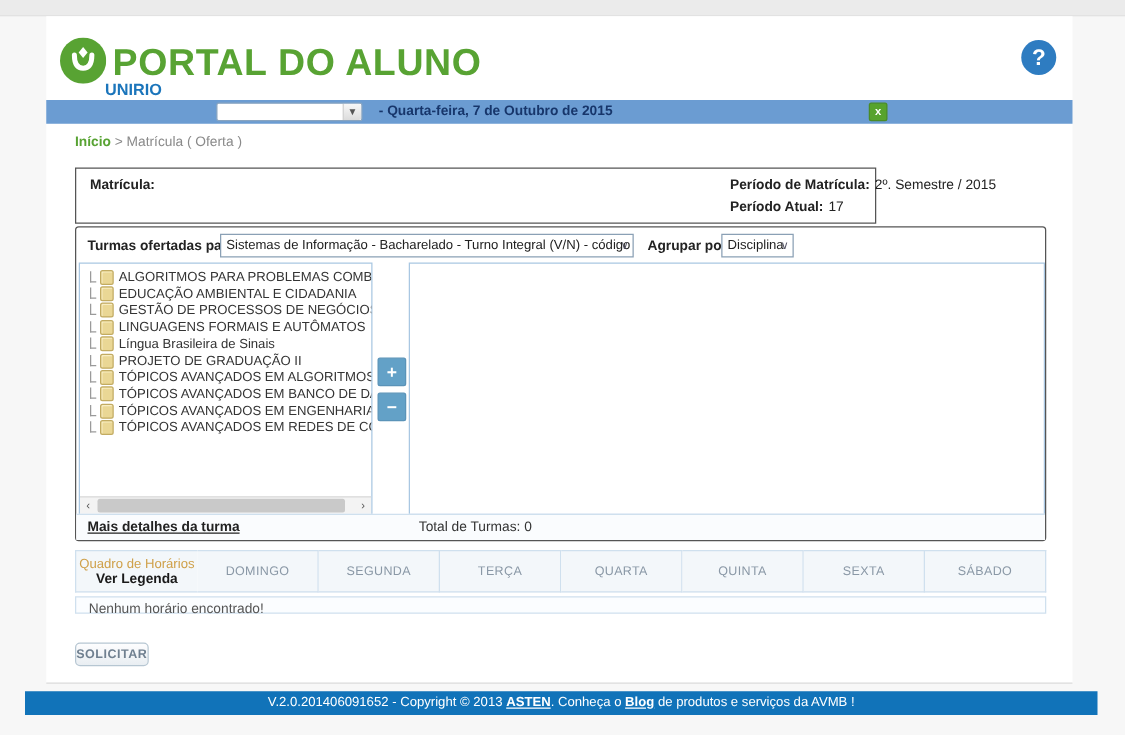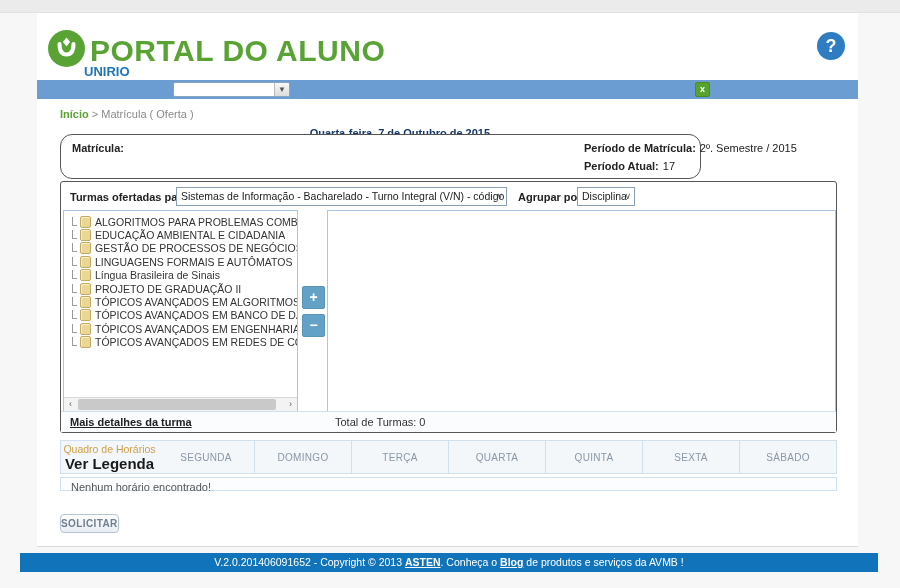--- a/index.html
+++ b/index.html
@@ -11,30 +11,30 @@
   
   .logo-wrap { position:absolute; left:11px; top:17px; width:37px; height:37px; }
   .brand-title { position:absolute; left:53px; top:21px; font-size:30px; font-weight:bold; color:#58a333; letter-spacing:0.5px; }
   .brand-sub { position:absolute; left:47px; top:51px; font-size:13px; font-weight:bold; color:#1b75bb; }
   .help-btn { position:absolute; left:780px; top:19px; width:28px; height:28px; border-radius:50%; background:#2e7cc1; color:#fff; font-weight:bold; font-size:18px; text-align:center; line-height:28px; cursor:pointer; }
 
   
   .bluebar { position:absolute; left:0; top:67px; width:821px; height:19px; background:#6b9cd2; }
   .bar-select { position:absolute; left:136px; top:2px; width:117px; height:15px; background:#fff; border:1px solid #88a4c0; border-radius:2px; }
   .bar-select .arrow-box { position:absolute; right:0; top:0; width:15px; height:13px; background:linear-gradient(#f8f8f8,#dcdcdc); border-left:1px solid #b8b8b8; border-radius:0 2px 2px 0; color:#555; font-size:8px; text-align:center; line-height:13px; }
-  .bar-date { position:absolute; left:266px; top:3px; font-size:11px; font-weight:bold; color:#17366b;margin-top:44px; }
+  .bar-date { position:absolute; left:266px; top:3px; font-size:11px; font-weight:bold; color:#17366b; }
   .bar-close { position:absolute; left:658px; top:2px; width:15px; height:15px; background:#57a32e; border:1px solid #4a8c26; border-radius:2px; color:#fff; font-size:9px; font-weight:bold; text-align:center; line-height:13px; cursor:pointer; }
 
   
   .breadcrumb { position:absolute; left:23px; top:95px; font-size:11px; }
   .crumb-home { color:#58a333; font-weight:bold; }
   .crumb-rest { color:#8a8a8a; }
 
   
-  .infobox { position:absolute; left:23px; top:121px; width:641px; height:45px; border:1px solid #555; border-radius:12px; background:#fff; }
+  .infobox { position:absolute; left:23px; top:121px; width:641px; height:45px; border:1px solid #555; border-radius:0; background:#fff; }
   .info-line { position:absolute; font-size:11px; color:#222; white-space:nowrap; }
   .info-line b { margin-right:4px; }
   .il-1 { left:11px; top:7px; } .il-2 { left:11px; top:25px; }
   .il-3 { left:523px; top:7px; } .il-4 { left:523px; top:25px; }
 
   
   .section { position:absolute; left:23px; top:168px; width:777px; height:252px; border:1px solid #555; border-radius:3px; background:#fff; }
   .toolbar-label { position:absolute; left:9px; top:9px; font-size:11px; font-weight:bold; color:#222; }
   .sel { position:absolute; background:#fff; border:1px solid #8aa0b5; font-size:10.5px; color:#222; line-height:17px; padding:0 16px 0 4px; white-space:nowrap; overflow:hidden; }
   .sel .caret { position:absolute; right:3px; top:0; color:#556; font-size:9px; line-height:17px; }
@@ -63,21 +63,21 @@
 
   .section-footer { position:absolute; left:0; bottom:0; width:775px; height:21px; background:#fafcfe; border-top:1px solid #cfe0ee; }
   .mais-detalhes { position:absolute; left:9px; top:4px; font-size:11px; font-weight:bold; color:#222; text-decoration:underline; cursor:pointer; }
   .total-turmas { position:absolute; left:274px; top:4px; font-size:11px; color:#333; }
 
   
   .sched-head { position:absolute; left:23px; top:427px; width:777px; height:34px; display:flex; }
   .sched-cell { flex:1; border:1px solid #cfe0ee; border-left:none; background:#f3f7fa; display:flex; align-items:center; justify-content:center; font-size:10px; color:#8a98a6; letter-spacing:0.3px; }
   .sched-first { flex:0 0 98px; border-left:1px solid #cfe0ee; background:#f3f7fa; display:flex; flex-direction:column; align-items:center; justify-content:center; border-top:1px solid #cfe0ee; border-bottom:1px solid #cfe0ee; }
   .sched-title { font-size:10.5px; color:#cfa049; }
-  .ver-legenda { font-size:15px; font-weight:bold; color:#1a1a1a; cursor:pointer; }
+  .ver-legenda { font-size:11px; font-weight:bold; color:#1a1a1a; cursor:pointer; }
   .sched-empty { position:absolute; left:23px; top:464px; width:777px; height:14px; border:1px solid #cfe0ee; background:#fbfdff; font-size:11px; color:#555; line-height:19px; padding-left:10px; }
 
   .solicitar { position:absolute; left:23px; top:501px; height:19px; padding:0 0; border:1px solid #b6c6d2; border-radius:4px; background:linear-gradient(#fdfdfe,#e9eef2); font-size:10px; font-weight:bold; color:#708090; letter-spacing:0.4px; line-height:17px; cursor:pointer; }
 
   
   .footer { position:absolute; left:20px; top:553px; width:858px; height:19px; background:#1173b9; color:#fff; font-size:10.5px; text-align:center; line-height:19px; }
   .footer a { color:#fff; font-weight:bold; text-decoration:underline; cursor:pointer; }
 </style>
 </head>
 <body>
@@ -209,23 +209,23 @@
         <span class="total-turmas">Total de Turmas: 0</span>
       </div>
     </div>
 
     <div class="sched-head">
       <div class="sched-first">
         <span class="sched-title">Quadro de Horários</span>
         <span class="ver-legenda">Ver Legenda</span>
       </div>
 
+        <div class="sched-cell">DOMINGO</div>
+
         <div class="sched-cell">SEGUNDA</div>
-
-        <div class="sched-cell">DOMINGO</div>
 
         <div class="sched-cell">TERÇA</div>
 
         <div class="sched-cell">QUARTA</div>
 
         <div class="sched-cell">QUINTA</div>
 
         <div class="sched-cell">SEXTA</div>
 
         <div class="sched-cell">SÁBADO</div>

